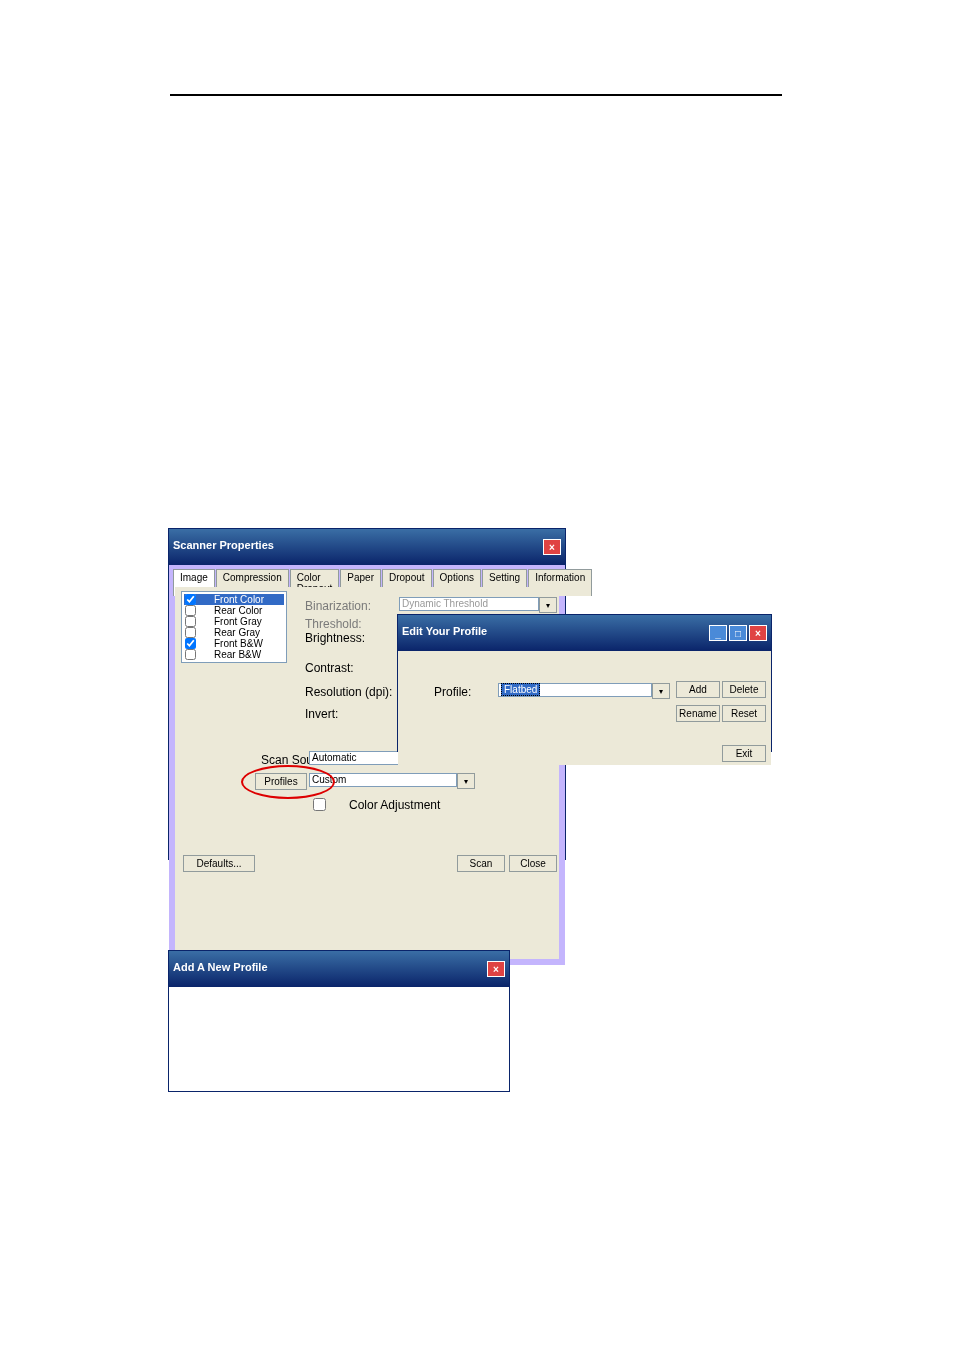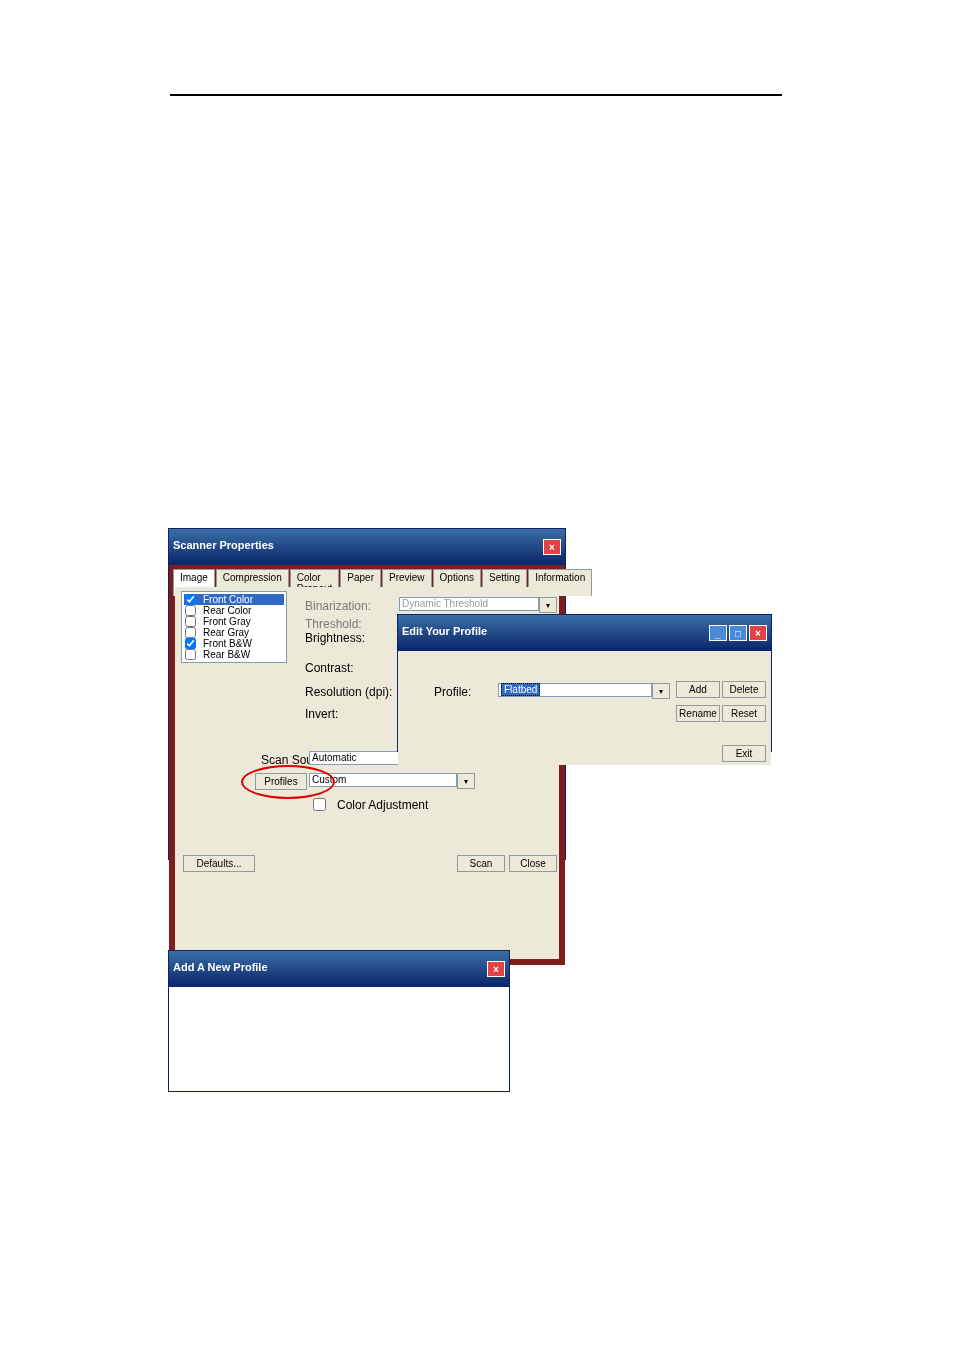--- a/index.html
+++ b/index.html
@@ -9,27 +9,27 @@
 
 .win{position:absolute;border:1px solid #0a246a}
 .titlebar{background:linear-gradient(to bottom,#3a6ea5,#0a246a);color:#fff;font-weight:bold;padding:10px 4px;display:flex;align-items:flex-start;justify-content:space-between;height:16px}
 .titlebar .cap{font-size:11px}
 .winbtns{display:flex;gap:2px}
 .winbtn{width:16px;height:14px;border:1px solid #fff;display:flex;align-items:center;justify-content:center;font-size:10px;font-weight:bold;cursor:pointer}
 .winbtn.close{background:#e04343;color:#fff}
 .winbtn.min,.winbtn.max{background:#4a8ad8;color:#fff}
 
 .scanner{left:168px;top:528px;width:396px;height:330px}
-.scanner .body{background:#7f1d1d;height:400px;position:relative}
+.scanner .body{background:#c4b5fd;height:400px;position:relative}
 .tabs{display:flex;padding:4px 4px 0 4px;gap:0}
 .tab{background:#ece9d8;border:1px solid #919b9c;border-bottom:none;padding:2px 6px;font-size:10px;margin-right:1px;cursor:pointer}
 .tab.active{background:#fff;font-weight:normal}
 .panel{position:absolute;left:6px;top:22px;right:6px;bottom:6px;background:#ece9d8}
 .chklist{position:absolute;left:6px;top:4px;width:100px;background:#fff;border:1px solid #7f9db9;padding:2px;font-size:10px}
-.chkrow{display:flex;align-items:center;gap:7px;padding:0 1px}
+.chkrow{display:flex;align-items:center;gap:18px;padding:0 1px}
 .chkrow input{width:11px;height:11px;margin:0}
 .chkrow.sel{background:#316ac5;color:#fff}
 .lbl{position:absolute;font-size:12px;color:#7a7a7a}
 .lbl.on{color:#000}
 .field{position:absolute;background:#fff;border:1px solid #7f9db9;height:14px;font-size:10px;padding:0 2px;box-sizing:border-box}
 .dd{position:absolute;width:16px;height:14px;background:#ece9d8;border:1px solid #919b9c;display:flex;align-items:center;justify-content:center;font-size:8px}
 .btn{position:absolute;background:#ece9d8;border:1px solid #919b9c;font-size:10px;text-align:center;padding:2px 0;cursor:pointer}
 .ellipse{position:absolute;border:2px solid #d00;border-radius:50%}
 
 
@@ -56,21 +56,21 @@
       <div class="winbtns">
         <div class="winbtn close">×</div>
       </div>
     </div>
     <div class="body">
       <div class="tabs">
         <div class="tab active">Image</div>
         <div class="tab">Compression</div>
         <div class="tab">Color Dropout</div>
         <div class="tab">Paper</div>
-        <div class="tab">Preview</div>
+        <div class="tab">Dropout</div>
         <div class="tab">Options</div>
         <div class="tab">Setting</div>
         <div class="tab">Information</div>
       </div>
       <div class="panel">
         <div class="chklist">
           <div class="chkrow sel">
               <input type="checkbox" checked="" style="">
               <span>Front Color</span>
             </div>
@@ -112,21 +112,21 @@
 
         <div class="lbl on" style="left:86px;top:166px">Scan Source:</div>
         <div class="field" style="left:134px;top:164px;width:148px">Automatic</div>
 
         <div class="btn" style="left:80px;top:186px;width:50px">Profiles</div>
         <div class="field" style="left:134px;top:186px;width:148px">Custom</div>
         <div class="dd" style="left:282px;top:186px">▾</div>
 
         <div class="ellipse" style="left:66px;top:178px;width:90px;height:30px"></div>
 
-        <div style="position:absolute;left:134px;top:208px;display:flex;align-items:center;gap:8px">
+        <div style="position:absolute;left:134px;top:208px;display:flex;align-items:center;gap:20px">
           <input type="checkbox" style="">
           <span class="lbl on" style="position:static">Color Adjustment</span>
         </div>
 
         <div class="btn" style="left:8px;top:268px;width:70px">Defaults...</div>
         <div class="btn" style="left:282px;top:268px;width:46px">Scan</div>
         <div class="btn" style="left:334px;top:268px;width:46px">Close</div>
       </div>
     </div>
   </div>

